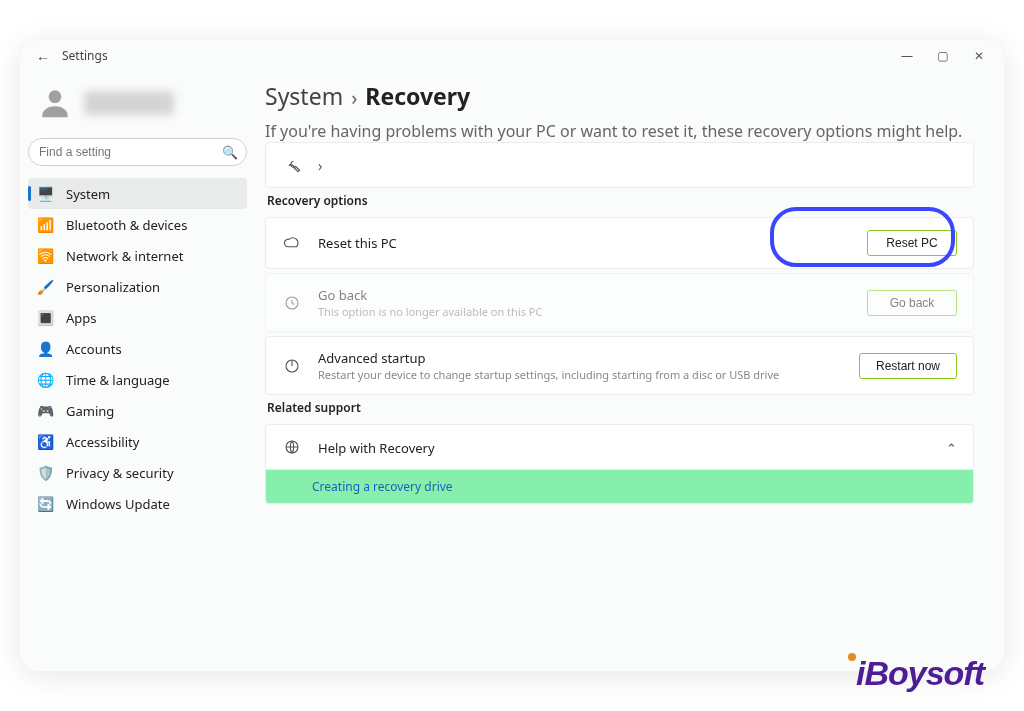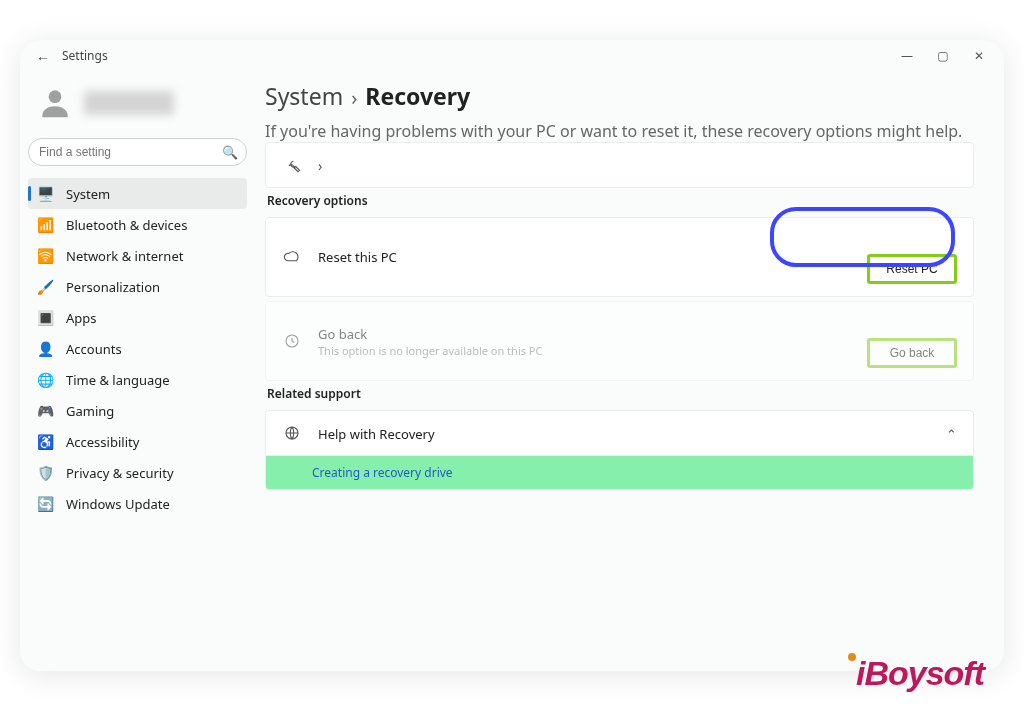--- a/index.html
+++ b/index.html
@@ -89,36 +89,36 @@
 .card.disabled { opacity: 0.55; }
 .card-icon { width: 20px; height: 20px; color: #555; flex: none; display: flex; align-items: center; justify-content: center; }
 .card-text { flex: 1; min-width: 0; }
 .card-title { font-size: 13px; color: #222; }
 .card-sub { font-size: 11px; color: #888; }
 .card-action { flex: none; }
 .chevron-right { color: #555; font-size: 14px; }
 .chevron-up { color: #555; font-size: 13px; }
 .section-label { font-size: 12px; font-weight: 600; color: #222; margin: 4px 0 8px 2px; }
 .btn {
-  background: #fff; border: 3px solid #84cc16; border-radius: 3px;
+  background: #fff; border: 1px solid #84cc16; border-radius: 3px;
   padding: 5px 16px; font-size: 12px; color: #222; cursor: pointer;
-  min-width: 90px; text-align: center; margin-top: 24px;
+  min-width: 90px; text-align: center;
 }
 .highlight-ring {
   position: absolute;
   border: 4px solid #3c46ff;
   border-radius: 26px;
   pointer-events: none;
 }
 .link-row { padding: 8px 16px 8px 46px; font-size: 12px; color: #1f5fbf; cursor: pointer; background:#86efac; border: 1px solid #ececec; border-top: none; border-radius: 0 0 4px 4px; }
 .expand-card { border-radius: 4px 4px 0 0; margin-bottom: 0; align-items: flex-end; }
 .watermark {
   position: absolute; right: 40px; bottom: 18px;
   font-family: "Arial Black", sans-serif; font-weight: 900;
-  font-style: italic; color: #be185d; font-size: 34px;
+  font-style: italic; color: #4c1d95; font-size: 34px;
   letter-spacing: -1px;
 }
 .watermark .dot { color: #e58a1f; display: inline-block; width: 8px; height: 8px; border-radius: 50%; background: #e58a1f; margin-bottom: 24px; }
 </style>
 </head>
 <body>
 
 <div class="window-frame">
 
   <div class="titlebar">
@@ -237,20 +237,35 @@
         </div>
         <div class="card-text">
           <div class="card-title">Go back</div>
           <div class="card-sub">This option is no longer available on this PC</div>
         </div>
         <div class="card-action">
           <button class="btn" disabled="">Go back</button>
         </div>
       </div>
 
+      <div class="card">
+        <div class="card-icon">
+          <svg viewBox="0 0 24 24" width="18" height="18" fill="none" stroke="currentColor" stroke-width="1.5">
+              <circle cx="12" cy="12" r="8"></circle>
+              <path d="M12 4v8"></path>
+            </svg>
+        </div>
+        <div class="card-text">
+          <div class="card-title">Advanced startup</div>
+          <div class="card-sub">Restart your device to change startup settings, including starting from a disc or USB drive</div>
+        </div>
+        <div class="card-action">
+          <button class="btn">Restart now</button>
+        </div>
+      </div>
 
       <div class="section-label">Related support</div>
 
       <div class="card expand-card">
         <div class="card-icon">
           <svg viewBox="0 0 24 24" width="18" height="18" fill="none" stroke="currentColor" stroke-width="1.5">
               <circle cx="12" cy="12" r="8"></circle>
               <path d="M4 12h16M12 4c3 3 3 13 0 16M12 4c-3 3-3 13 0 16"></path>
             </svg>
         </div>

